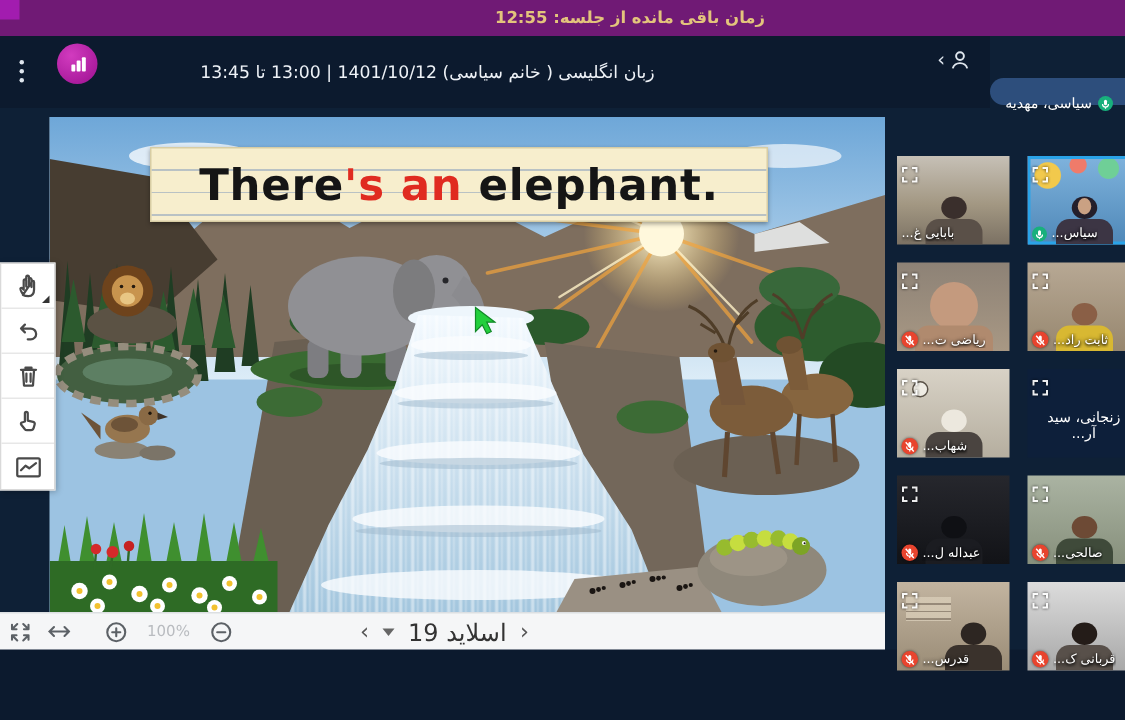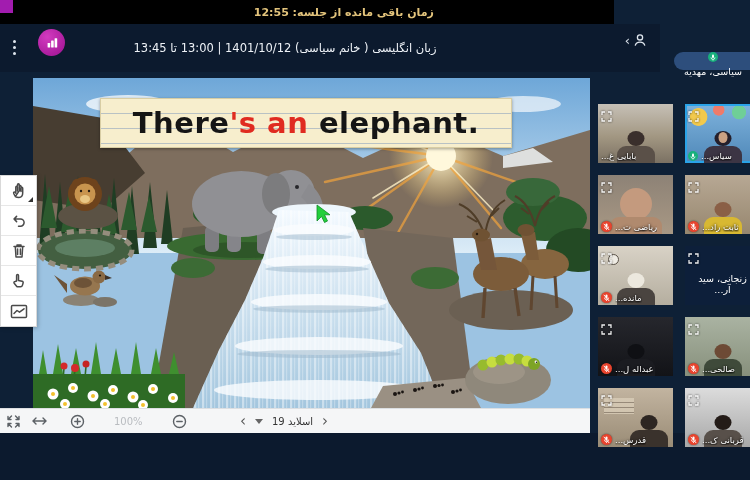--- a/index.html
+++ b/index.html
@@ -1,39 +1,39 @@
 <!DOCTYPE html>
 <html lang="fa"><head>
 <meta charset="utf-8">
 <style>
   * { margin:0; padding:0; box-sizing:border-box; }
   html,body { width:750px; height:480px; overflow:hidden; }
   body { font-family:"DejaVu Sans","Liberation Sans",sans-serif; background:#0e2036; }
   .app { position:relative; width:750px; height:480px; background:#0e2036; overflow:hidden; }
 
   
-  .topbar { position:absolute; left:0; top:0; width:614px; height:24px; background:#000000; }
+  .topbar { position:absolute; left:0; top:0; width:750px; height:24px; background:#701a75; }
   .corner-chip { position:absolute; left:0; top:0; width:13px; height:13px; background:#a21caf; }
   .topbar-text { position:absolute; left:56%; top:50%; transform:translate(-50%,-50%);
     color:#e3c47c; font-size:11px; font-weight:bold; white-space:nowrap; direction:rtl; }
 
   
   .header { position:absolute; left:0; top:24px; width:660px; height:48px; background:#0c1a2e; }
   .kebab { position:absolute; left:13px; top:16px; display:flex; flex-direction:column; gap:3px; cursor:pointer; }
   .kebab i { width:3px; height:3px; border-radius:50%; background:#dfe6ee; }
   .logo { position:absolute; left:38px; top:5px; width:27px; height:27px; border-radius:50%;
     background:radial-gradient(circle at 35% 30%,#d23bbf,#9c1090); display:flex; align-items:center; justify-content:center; }
   .title { position:absolute; left:285px; top:50%; transform:translate(-50%,-50%);
     color:#eef2f7; font-size:11.5px; white-space:nowrap; direction:rtl; }
   .people-toggle { position:absolute; right:12px; top:8px; display:flex; align-items:center; gap:2px;
     color:#dfe6ee; cursor:pointer; }
   .people-toggle .chev { font-size:13px; line-height:1; }
   .badge { position:absolute; right:0; top:52px; height:18px; background:#2d4e7c; color:#fff;
-    border-radius:10px 0 0 10px; display:flex; align-items:center; gap:4px; padding:0 8px 0 10px;
-    font-size:9.5px; direction:rtl; z-index:5;flex-direction:column; }
+    border-radius:10px 0 0 10px; display:flex; align-items:center; gap:4px; padding:16px 8px 0 10px;
+    font-size:9.5px; direction:rtl; z-index:5; }
   .badge .mic-dot { width:10px; height:10px; border-radius:50%; background:#18b07c;
     display:flex; align-items:center; justify-content:center; flex:none; }
 
   
   .main { position:absolute; left:0; top:72px; width:750px; height:361px; background:#0e2036;padding-left:24px; }
   .slide { position:absolute; left:33px; top:6px; width:557px; height:330px; background:#9cc3e2; overflow:hidden; }
   .slide svg.scene { position:absolute; inset:0; width:100%; height:100%; display:block; }
   .banner { position:absolute; left:67px; top:20px; width:412px; height:50px;
     background:#f7eecd; border:1px solid #d8cda4; box-shadow:0 1px 3px rgba(0,0,0,.35);
     background-image:repeating-linear-gradient(180deg, transparent 0, transparent 14px, rgba(110,140,185,.45) 14px, rgba(110,140,185,.45) 15px);
@@ -51,26 +51,26 @@
   .tool svg { stroke:#4a4a4a; fill:none; stroke-width:1.5; stroke-linecap:round; stroke-linejoin:round; }
   .tool.with-flyout::after { content:""; position:absolute; right:3px; bottom:3px;
     border-left:5px solid transparent; border-bottom:5px solid #333; }
 
   
   .slidebar { position:absolute; left:0; top:336px; width:590px; height:25px; background:#f5f6f7;
     border-top:1px solid #dcdfe2; display:flex; align-items:center; z-index:6; }
   .sb-ico { width:26px; height:25px; display:flex; align-items:center; justify-content:center;
     color:#5c6166; cursor:pointer; flex:none; }
   .sb-ico svg { stroke:#5c6166; fill:none; stroke-width:1.4; stroke-linecap:round; }
-  .zoomval { color:#b9bcc0; font-size:10px; margin:0 24px; cursor:default; }
+  .zoomval { color:#b9bcc0; font-size:10px; margin:0 8px; cursor:default; }
   .nav { position:absolute; left:240px; top:0; height:25px; display:flex; align-items:center; gap:9px; }
   .nav .arr { color:#555; font-size:15px; cursor:pointer; line-height:1; }
   .nav .caret { width:0; height:0; border-left:4px solid transparent; border-right:4px solid transparent;
     border-top:5px solid #666; cursor:pointer; }
-  .nav .slabel { font-size:10px; color:#333; direction:rtl; cursor:pointer; }
+  .nav .slabel { font-size:16px; color:#333; direction:rtl; cursor:pointer; }
 
   
   .sidebar { position:absolute; left:598px; top:32px; display:grid;
     grid-template-columns:75px 75px; grid-auto-rows:59px; gap:12px; z-index:5; }
   .tile { position:relative; overflow:hidden; background:#222; cursor:pointer; }
   .tile .expand { position:absolute; left:3px; top:3px; z-index:3; opacity:.92; cursor:pointer; }
   .tile .expand svg { stroke:#fff; fill:none; stroke-width:1.3; filter:drop-shadow(0 0 1px rgba(0,0,0,.8)); }
   .nametag { position:absolute; left:3px; right:2px; bottom:2px; display:flex; align-items:center; gap:3px; z-index:3; }
   .nametag .nm { color:#fff; font-size:8.5px; white-space:nowrap; overflow:hidden; text-overflow:ellipsis;
     text-shadow:0 1px 2px #000, 0 0 3px #000; direction:rtl; }
@@ -521,21 +521,21 @@
             </svg></span>
         <div class="fig"></div>
         <div class="nametag">
           <span class="mic-red">
               <svg width="7" height="8" viewBox="0 0 7 8">
                 <rect x="2.5" y="0.6" width="2" height="3.8" rx="1" fill="#fff"></rect>
                 <path d="M1.4 3.6 a2.1 2.1 0 0 0 4.2 0 M3.5 5.8 V7" stroke="#fff" stroke-width="0.8" fill="none"></path>
                 <line x1="0.8" y1="0.8" x2="6.2" y2="7" stroke="#fff" stroke-width="0.9"></line>
               </svg>
             </span>
-          <span class="nm">مانده...</span>
+          <span class="nm">شهاب...</span>
         </div>
       </div>
 
       <div class="tile v6">
         <span class="expand"><svg width="11" height="11" viewBox="0 0 11 11">
               <path d="M1 4 V1 H4 M7 1 H10 V4 M10 7 V10 H7 M4 10 H1 V7"></path>
             </svg></span>
         <div class="noname">زنجانی، سید آر...</div>
       </div>
 

